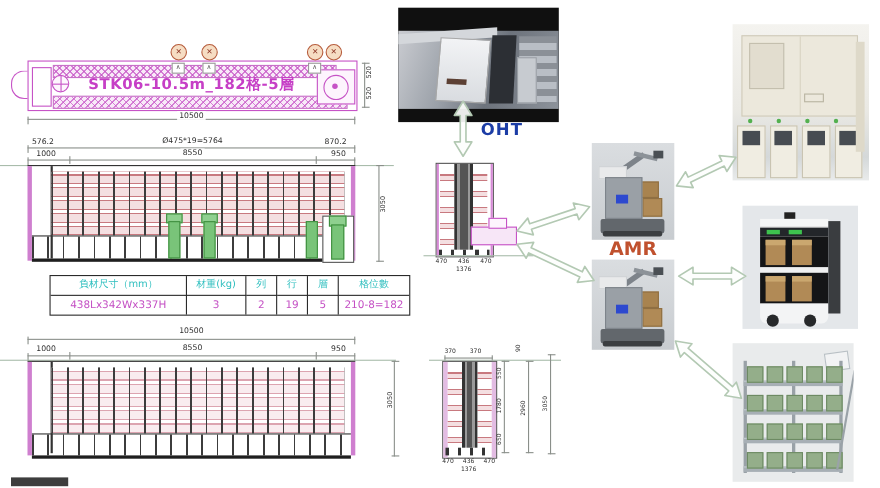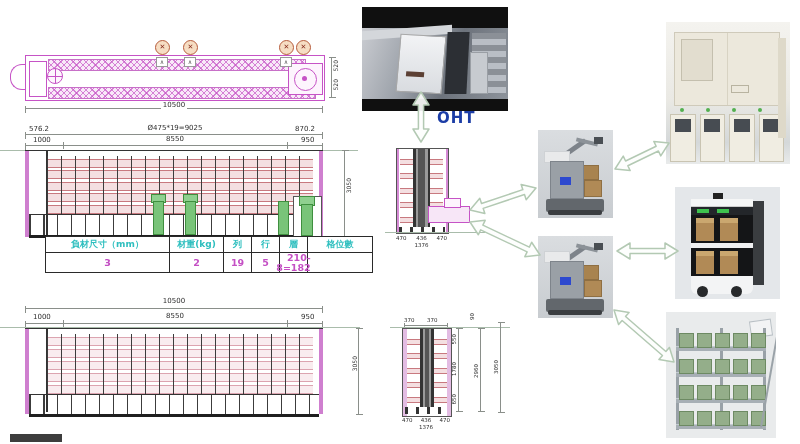--- a/index.html
+++ b/index.html
@@ -41,23 +41,23 @@
   .cap{position:absolute;background:#8fd08f;border:1px solid #3f8f3f}
   .fan{position:absolute;width:13px;height:13px;border:1.2px solid #b65c3c;border-radius:50%;background:#f6ddc3;
        display:flex;align-items:center;justify-content:center;font-size:7px;color:#8a3020;line-height:1}
   .amark{position:absolute;width:10px;height:8px;background:#fff;border:0.5px solid #999;
          display:flex;align-items:center;justify-content:center;font-size:6px;color:#555;line-height:1}
   .ccross{position:absolute;border:1.2px solid #c653c6;border-radius:50%;
     background:linear-gradient(#c653c6,#c653c6) 50% 0/1px 100% no-repeat,
                linear-gradient(#c653c6,#c653c6) 0 50%/100% 1px no-repeat,#fdf6fd}
   .gline{position:absolute;height:0;border-top:1px solid #a9bcab}
   
-  .spec{position:absolute;left:45px;top:236px;width:326px;height:35px;display:grid;
+  .spec{position:absolute;left:45px;top:250px;width:326px;height:35px;display:grid;
         grid-template-columns:124px 54px 28px 28px 28px 1fr;grid-auto-rows:1fr;
-        border:1.6px solid #2a2a2a;background:#fff;font-weight:bold;text-align:right}
+        border:1.6px solid #2a2a2a;background:#fff;font-weight:normal;text-align:left}
   .spec>div{border-right:1.2px solid #2a2a2a;border-bottom:1.2px solid #2a2a2a;
         display:flex;align-items:center;justify-content:center;line-height:1}
   .spec>div:nth-child(6n){border-right:none}
   .spec>div:nth-child(n+7){border-bottom:none}
   .th{color:#2fbfbf;font-size:9px}
   .tv{color:#c44fc4;font-size:9.5px}
   
   .plan-title{position:absolute;left:25px;top:68px;width:298px;text-align:center;
       font-size:13.5px;font-weight:bold;color:#c63fc6;letter-spacing:.5px}
   .oht-label{position:absolute;left:437px;top:109px;font-size:15px;font-weight:bold;color:#1c3da6;letter-spacing:1px}
@@ -90,20 +90,21 @@
 
 <div class="stage">
 
   <div class="abs" style="left:0;top:30px;width:360px;height:90px">
     <div class="abs" style="left:10px;top:34px;width:16px;height:24px;border:1.2px solid #c653c6;border-right:none;border-radius:12px 0 0 12px"></div>
     <div class="abs" style="left:25px;top:25px;width:298px;height:44px;border:1.5px solid #c653c6;background:#fff">
       <div class="hatch" style="left:22px;top:3px;width:256px;height:10px"></div>
       <div class="hatch" style="left:22px;top:31px;width:266px;height:10px"></div>
       <div class="abs" style="left:3px;top:5px;width:16px;height:34px;border:1px solid #c653c6"></div>
     </div>
+    <div class="plan-title" style="top:38px">STK06-10.5m_182格-5層</div>
     <div class="ccross" style="left:47px;top:38px;width:14px;height:14px"></div>
     <div class="abs" style="left:288px;top:33px;width:33px;height:30px;border:1px solid #c653c6;background:#fdf4fd">
       <div class="abs" style="left:5px;top:4px;width:21px;height:21px;border:1.5px solid #c653c6;border-radius:50%"></div>
       <div class="abs" style="left:13px;top:12px;width:5px;height:5px;background:#c653c6;border-radius:50%"></div>
     </div>
     <div class="fan" style="left:155px;top:10px">
         <span>✕</span>
       </div>
     <div class="fan" style="left:183px;top:10px">
         <span>✕</span>
@@ -127,21 +128,21 @@
     <div class="dcx" style="left:25px;top:72px;width:298px">
       <span>10500</span></div>
     <div class="dlv" style="left:331px;top:27px;height:41px"></div>
     <div class="dtv" style="left:333px;top:30px">520</div>
     <div class="dtv" style="left:333px;top:49px">520</div>
   </div>
 
   <div class="abs" style="left:0;top:0;width:370px;height:250px">
     <div class="dtx" style="left:28px;top:126px">576.2</div>
     <div class="dcx" style="left:63px;top:125px;width:224px">
-      <span>Ø475*19=9025</span></div>
+      <span>Ø475*19=5764</span></div>
     <div class="dtx" style="left:294px;top:126px">870.2</div>
     <div class="dlh" style="left:25px;top:134px;width:298px"></div>
     <div class="dtx" style="left:32px;top:137px">1000</div>
     <div class="dcx" style="left:63px;top:136px;width:224px">
       <span>8550</span></div>
     <div class="dtx" style="left:300px;top:137px">950</div>
     <div class="dlh" style="left:25px;top:145px;width:298px"></div>
     <div class="tick" style="left:63px;top:142px"></div>
     <div class="tick" style="left:287px;top:142px"></div>
     <div class="gline" style="left:0;top:150px;width:358px"></div>
@@ -165,20 +166,21 @@
     <div class="dtv" style="left:346px;top:178px">3050</div>
   </div>
 
   <div class="spec">
     <div class="th">負材尺寸（mm）</div>
     <div class="th">材重(kg)</div>
     <div class="th">列</div>
     <div class="th">行</div>
     <div class="th">層</div>
     <div class="th">格位數</div>
+    <div class="tv">438Lx342Wx337H</div>
     <div class="tv">3</div>
     <div class="tv">2</div>
     <div class="tv">19</div>
     <div class="tv">5</div>
     <div class="tv">210-8=182</div>
   </div>
 
   <div class="abs" style="left:0;top:0;width:370px;height:444px">
     <div class="dlh" style="left:25px;top:308px;width:298px"></div>
     <div class="dcx" style="left:25px;top:298px;width:298px">
@@ -273,20 +275,21 @@
     <div class="amr-arm-f"></div>
     <div class="amr-grip"></div>
     <div class="amr-module"></div>
     <div class="amr-box2"></div>
     <div class="amr-box1"></div>
     <div class="amr-body">
       <div class="amr-screen"></div>
     </div>
     <div class="amr-base"></div>
   </div>
+  <div class="amr-label">AMR</div>
   <div class="photo p-amr" style="left:538px;top:236px;width:75px;height:82px">
     <div class="amr-arm-u"></div>
     <div class="amr-arm-f"></div>
     <div class="amr-grip"></div>
     <div class="amr-module"></div>
     <div class="amr-box2"></div>
     <div class="amr-box1"></div>
     <div class="amr-body">
       <div class="amr-screen"></div>
     </div>

